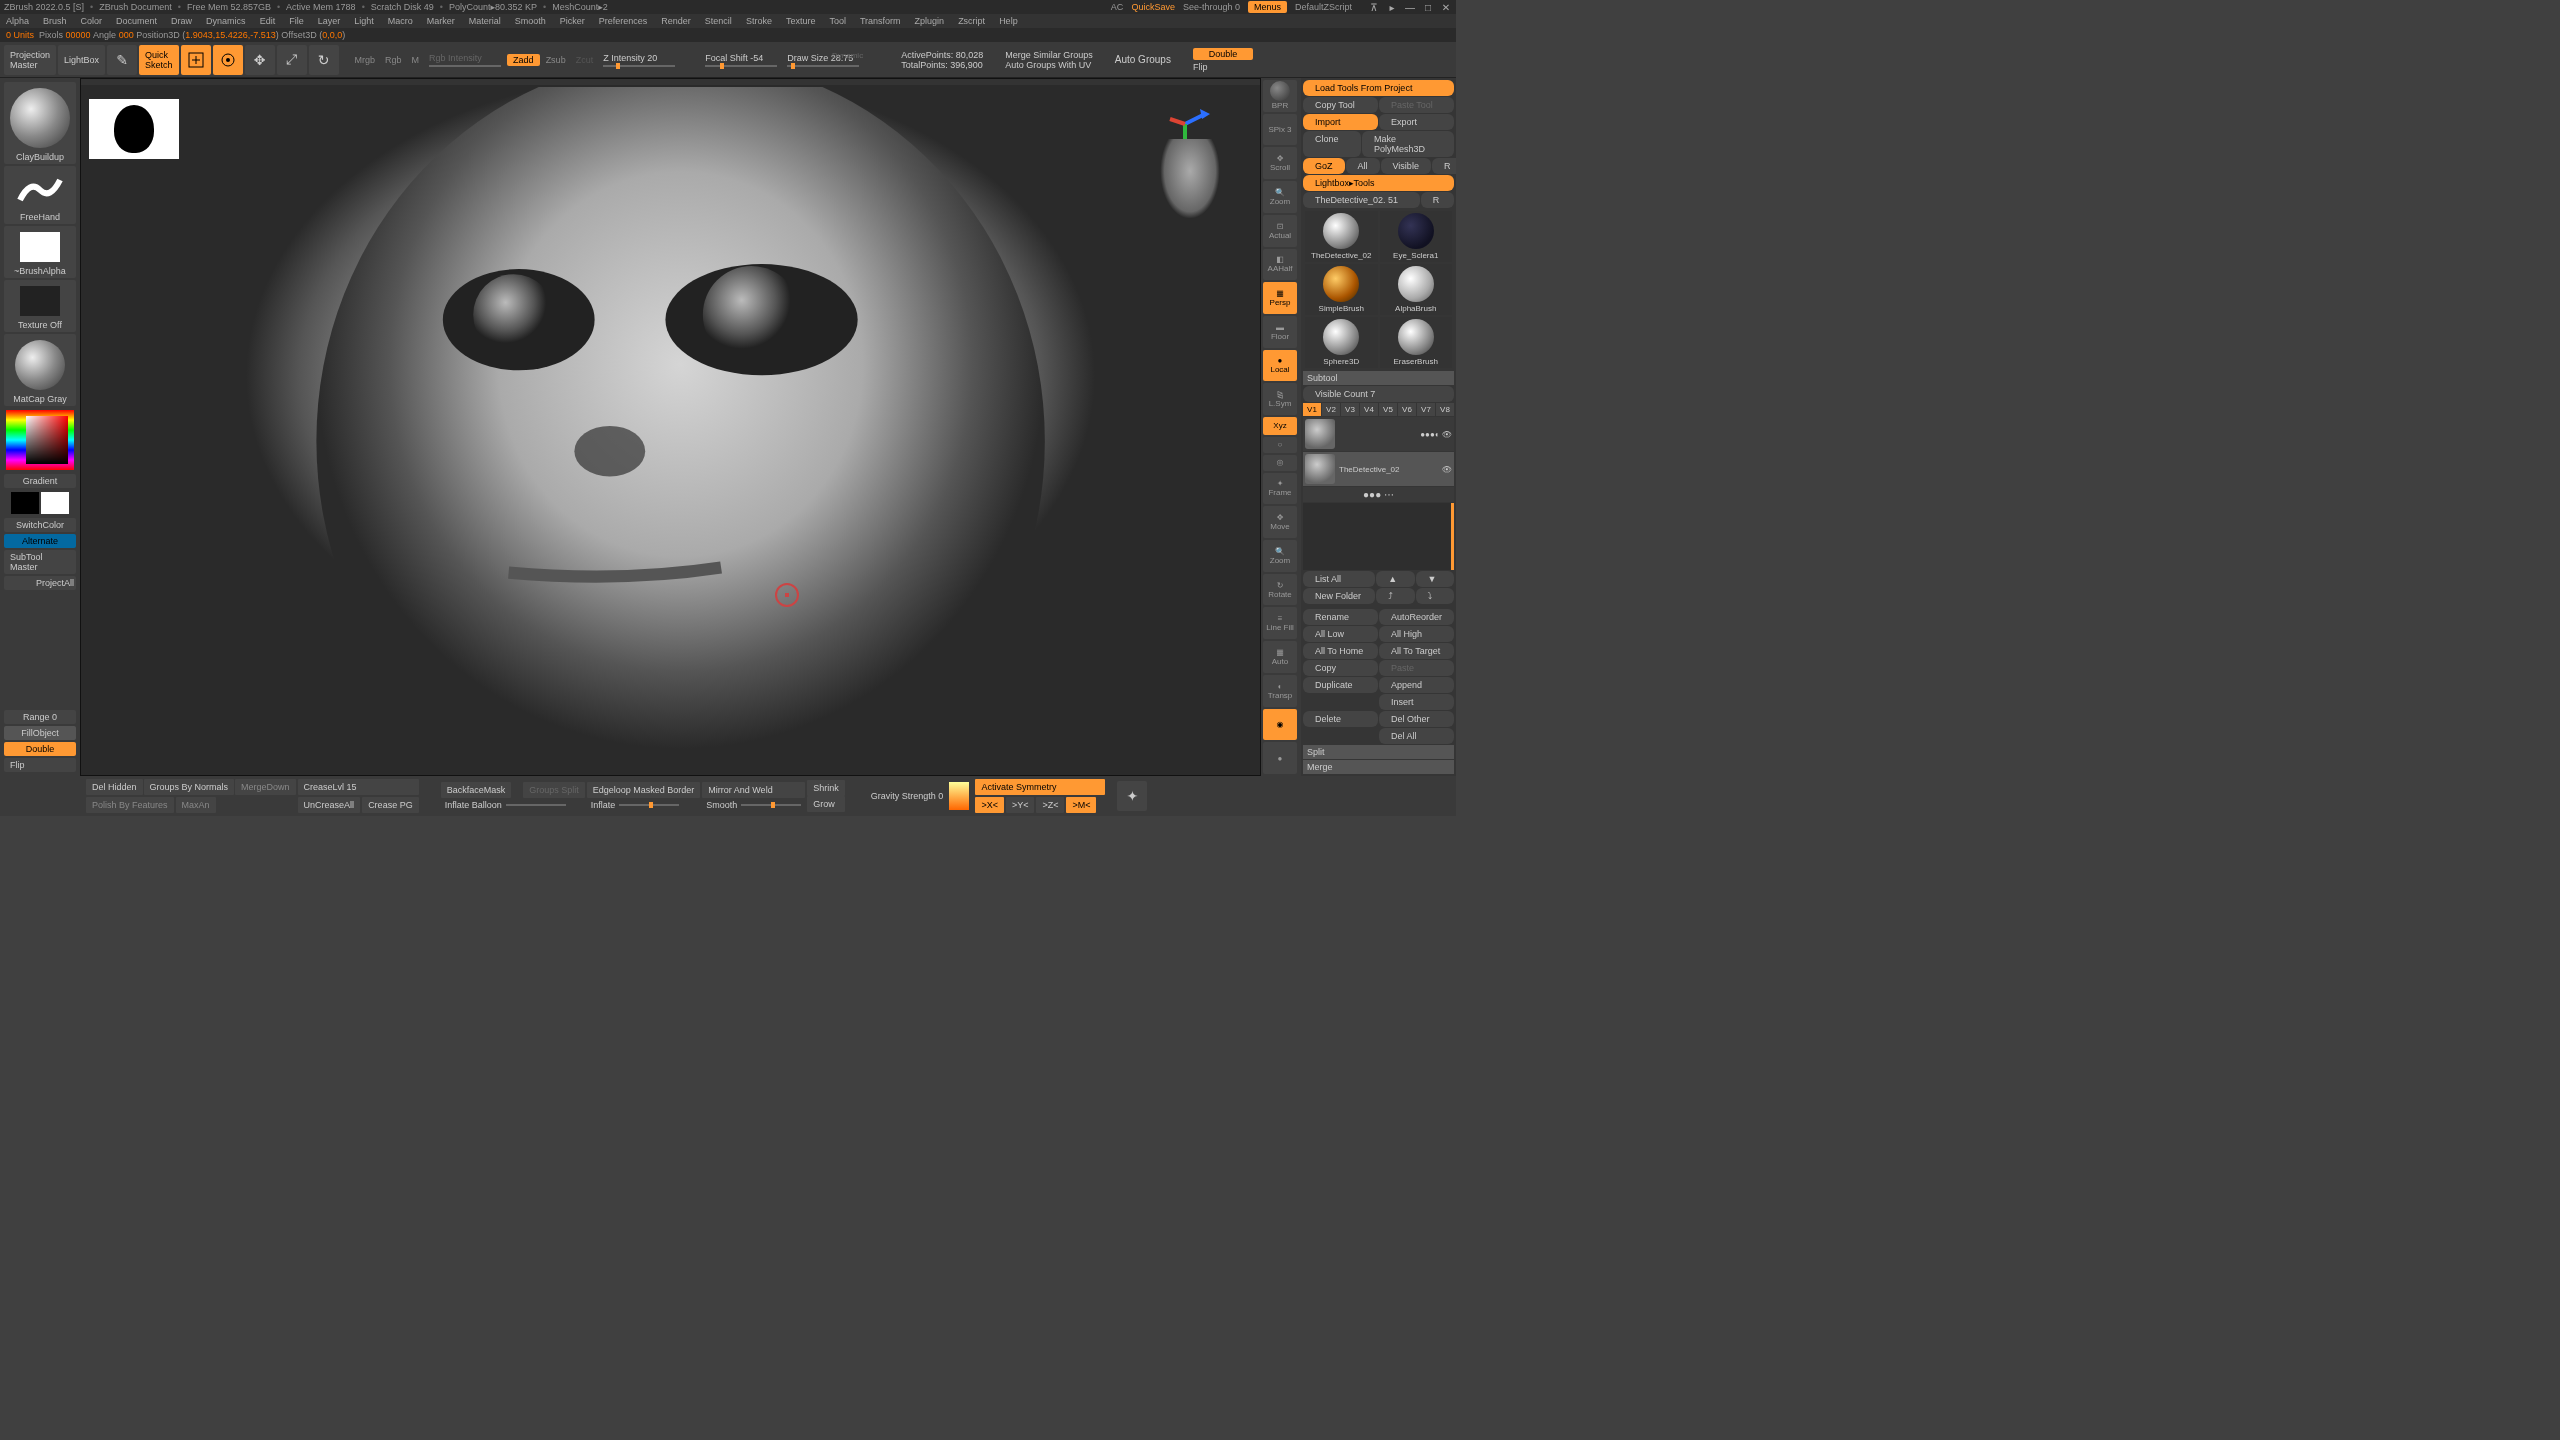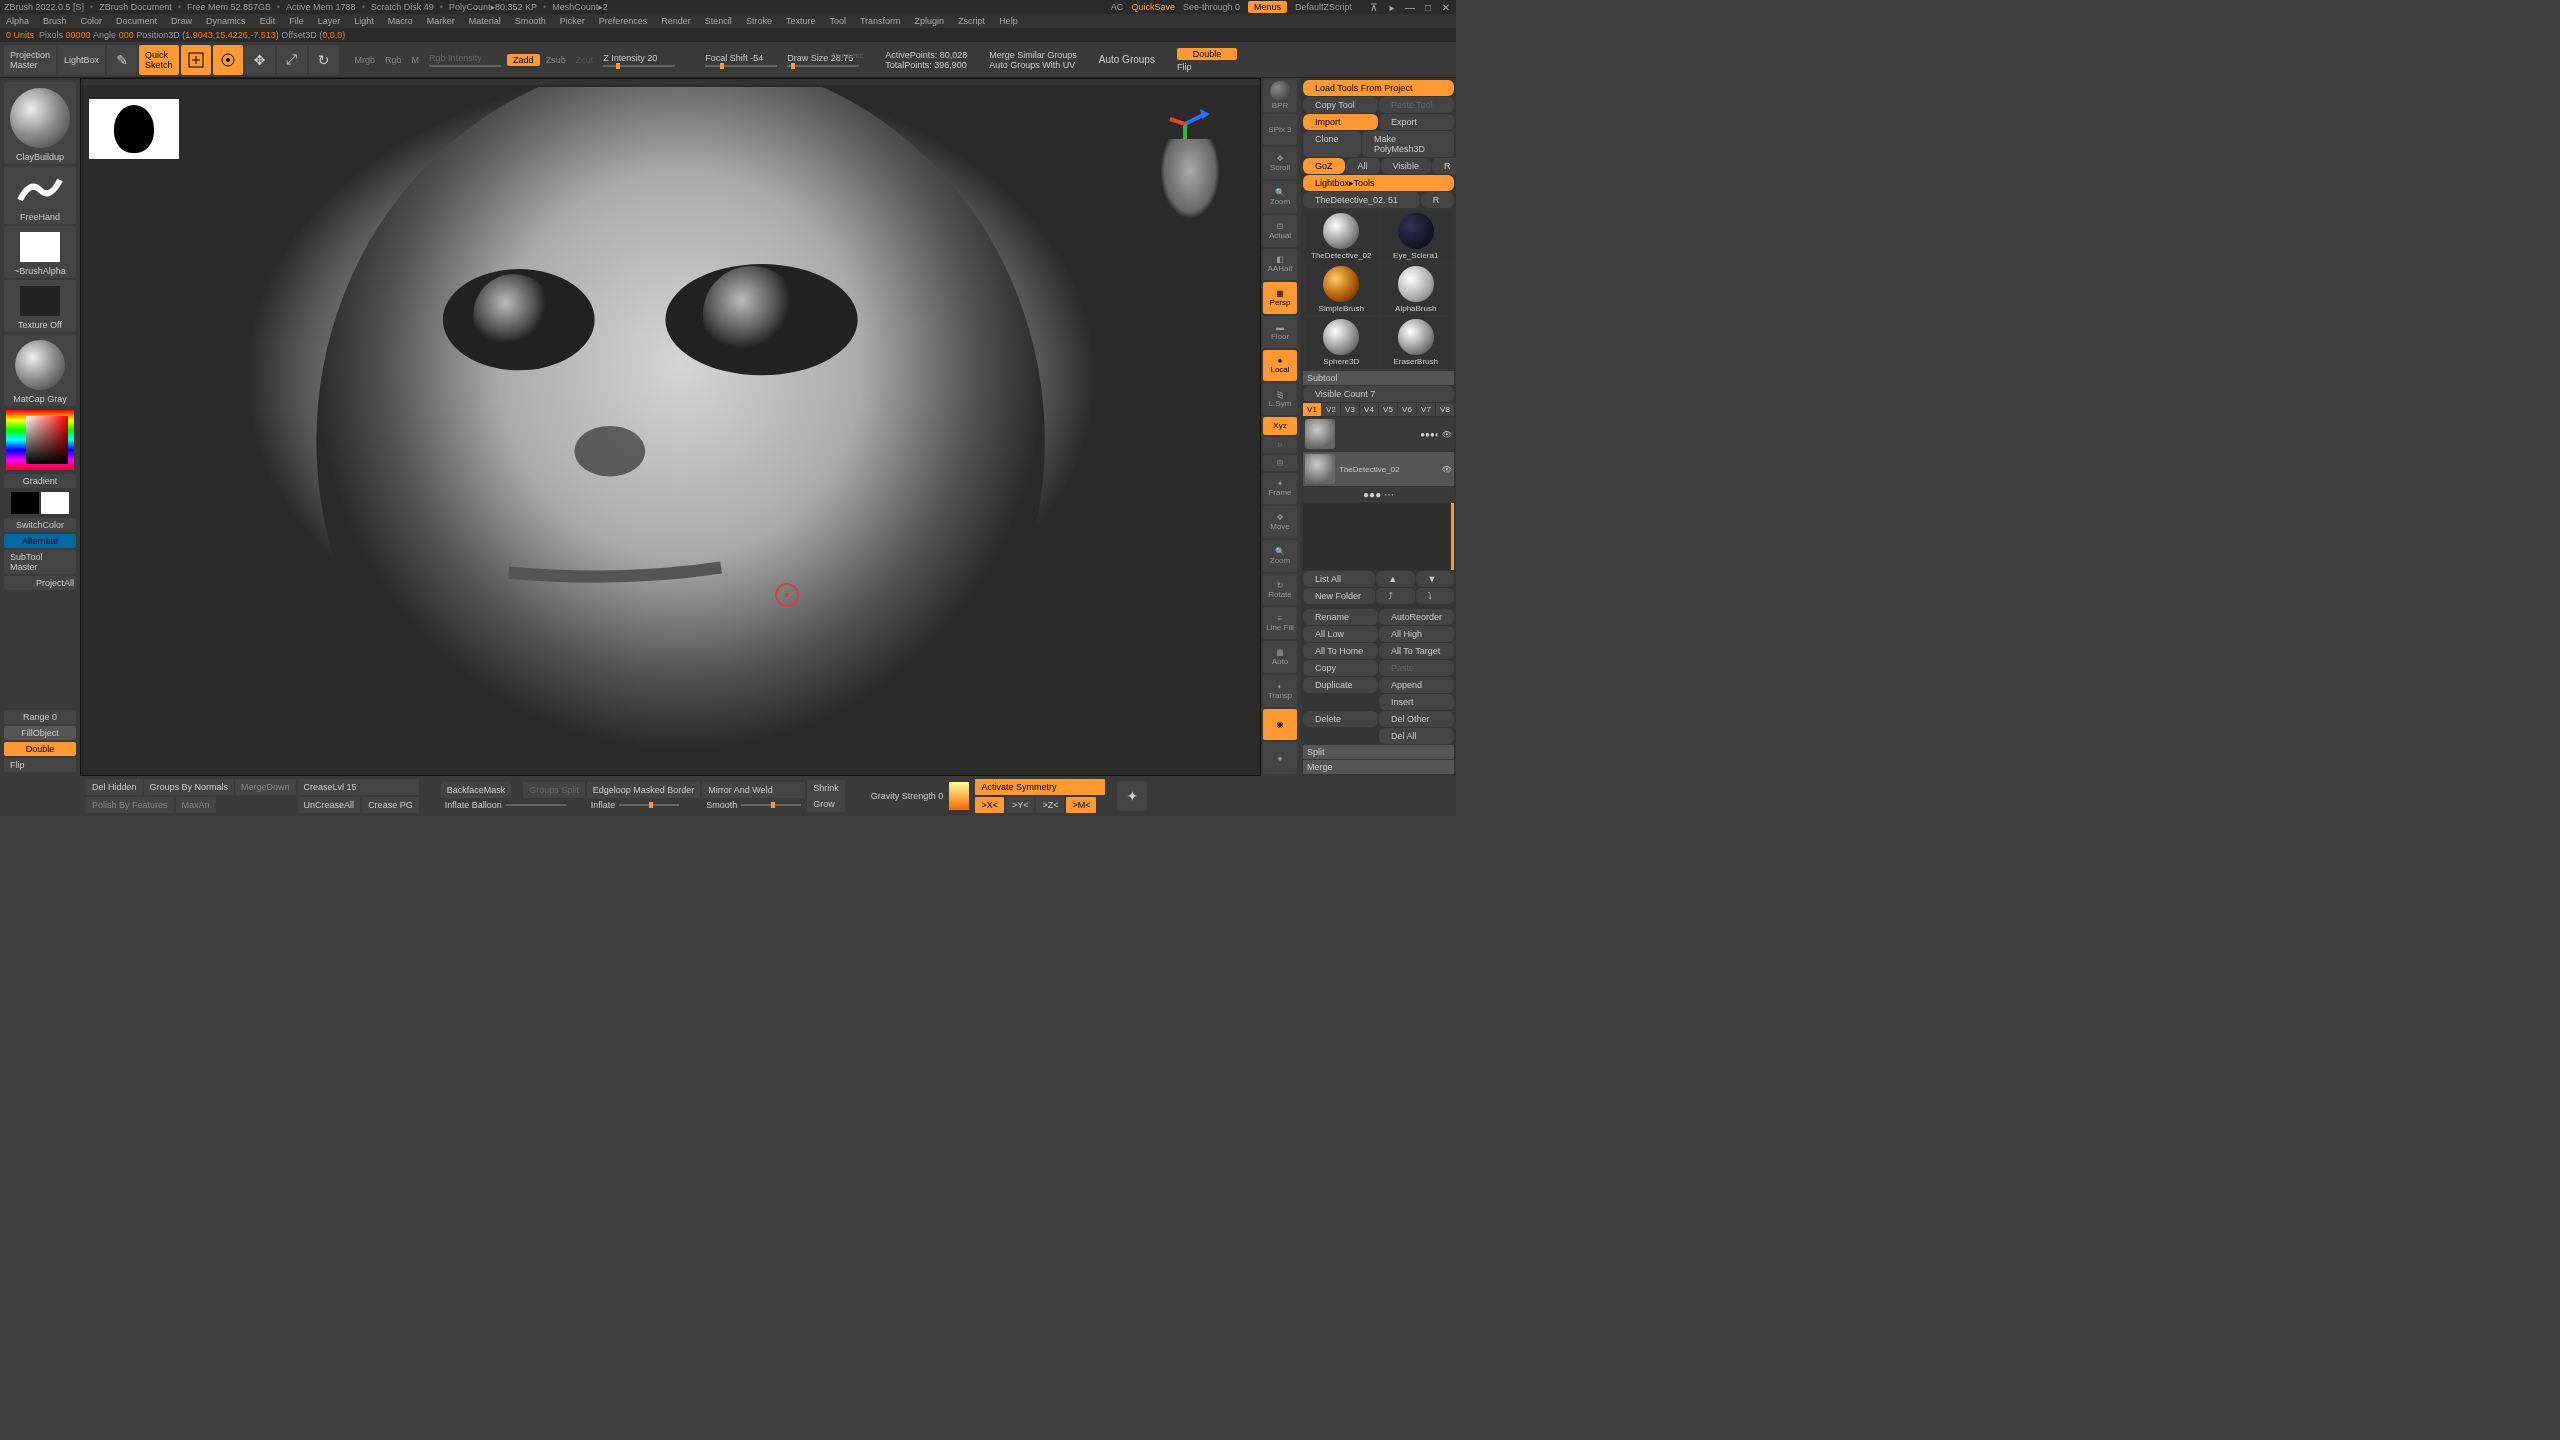--- a/index.html
+++ b/index.html
@@ -194,21 +194,21 @@
         <div class="tb-slider-knob" style="left:20%"></div>
       </div>
     </div>
   <div class="tb-slider">
       <span>Draw Size 28.75</span>
       <div class="tb-slider-bar">
         <div class="tb-slider-knob" style="left:5%"></div>
       </div>
       <span style="position:absolute;right:0;top:0;color:#666;font-size:8px">Dynamic</span>
     </div>
-  <div style="margin-left:20px;display:flex;flex-direction:column;font-size:9px">
+  <div style="margin-left:36px;display:flex;flex-direction:column;font-size:9px">
     <span>ActivePoints: 80,028</span>
     <span>TotalPoints: 396,900</span>
   </div>
   <div style="margin-left:20px;display:flex;flex-direction:column;font-size:9px">
     <span>Merge Similar Groups</span>
     <span>Auto Groups With UV</span>
   </div>
   <div style="margin-left:20px">
     <span>Auto Groups</span>
   </div>

